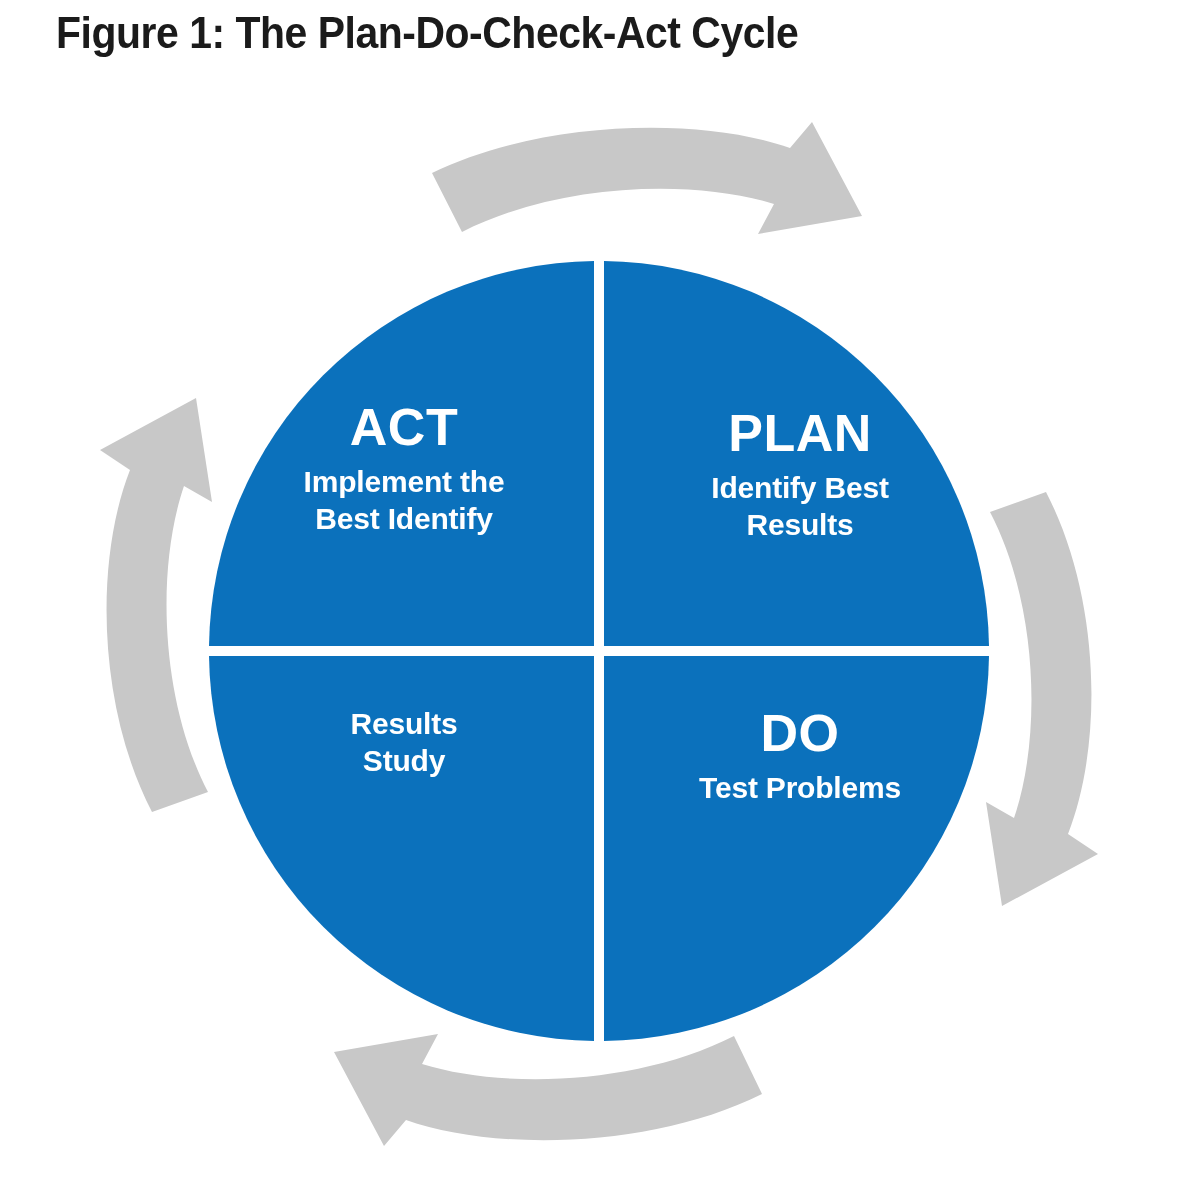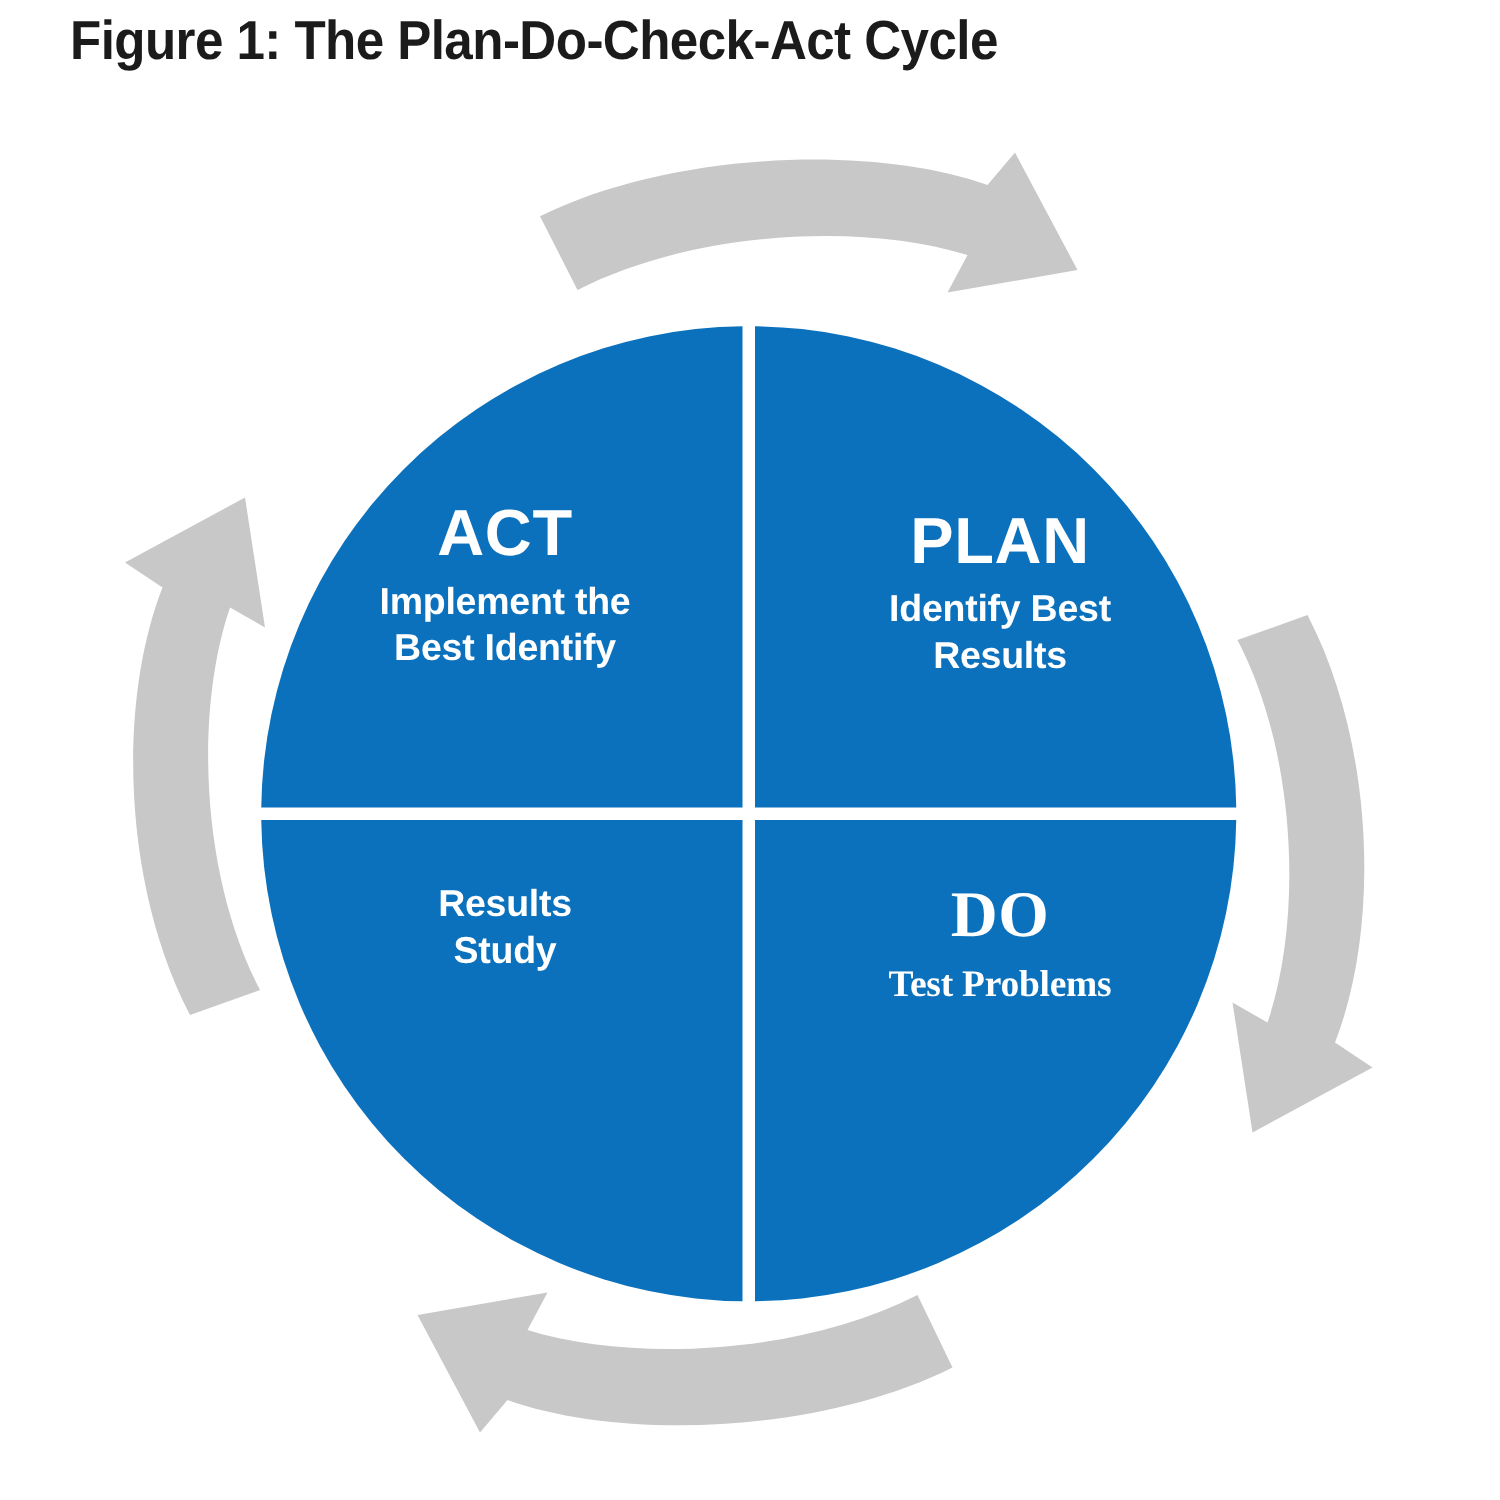--- a/index.html
+++ b/index.html
@@ -55,21 +55,21 @@
   .quadrant-sub {
     font-weight: bold;
     font-size: 30px;
     line-height: 1.22;
     letter-spacing: -0.2px;
   }
   
   #label-act  { left: 218px; top: 400px; width: 372px; }
   #label-plan { left: 614px; top: 406px; width: 372px; }
   #label-check{ left: 218px; top: 706px; width: 372px; }
-  #label-do   { left: 614px; top: 706px; width: 372px; font-family: Liberation Serif, serif; }
+  #label-do   { left: 614px; top: 706px; width: 372px; }
 </style>
 </head>
 <body>
 
 <div id="figure-root" style="background: rgb(255, 255, 255);">
 
   <div id="figure-title" style="color: rgb(27, 27, 27);">Figure 1: The Plan-Do-Check-Act Cycle</div>
 
   <svg id="cycle-svg" viewBox="0 0 1200 1200">
 

